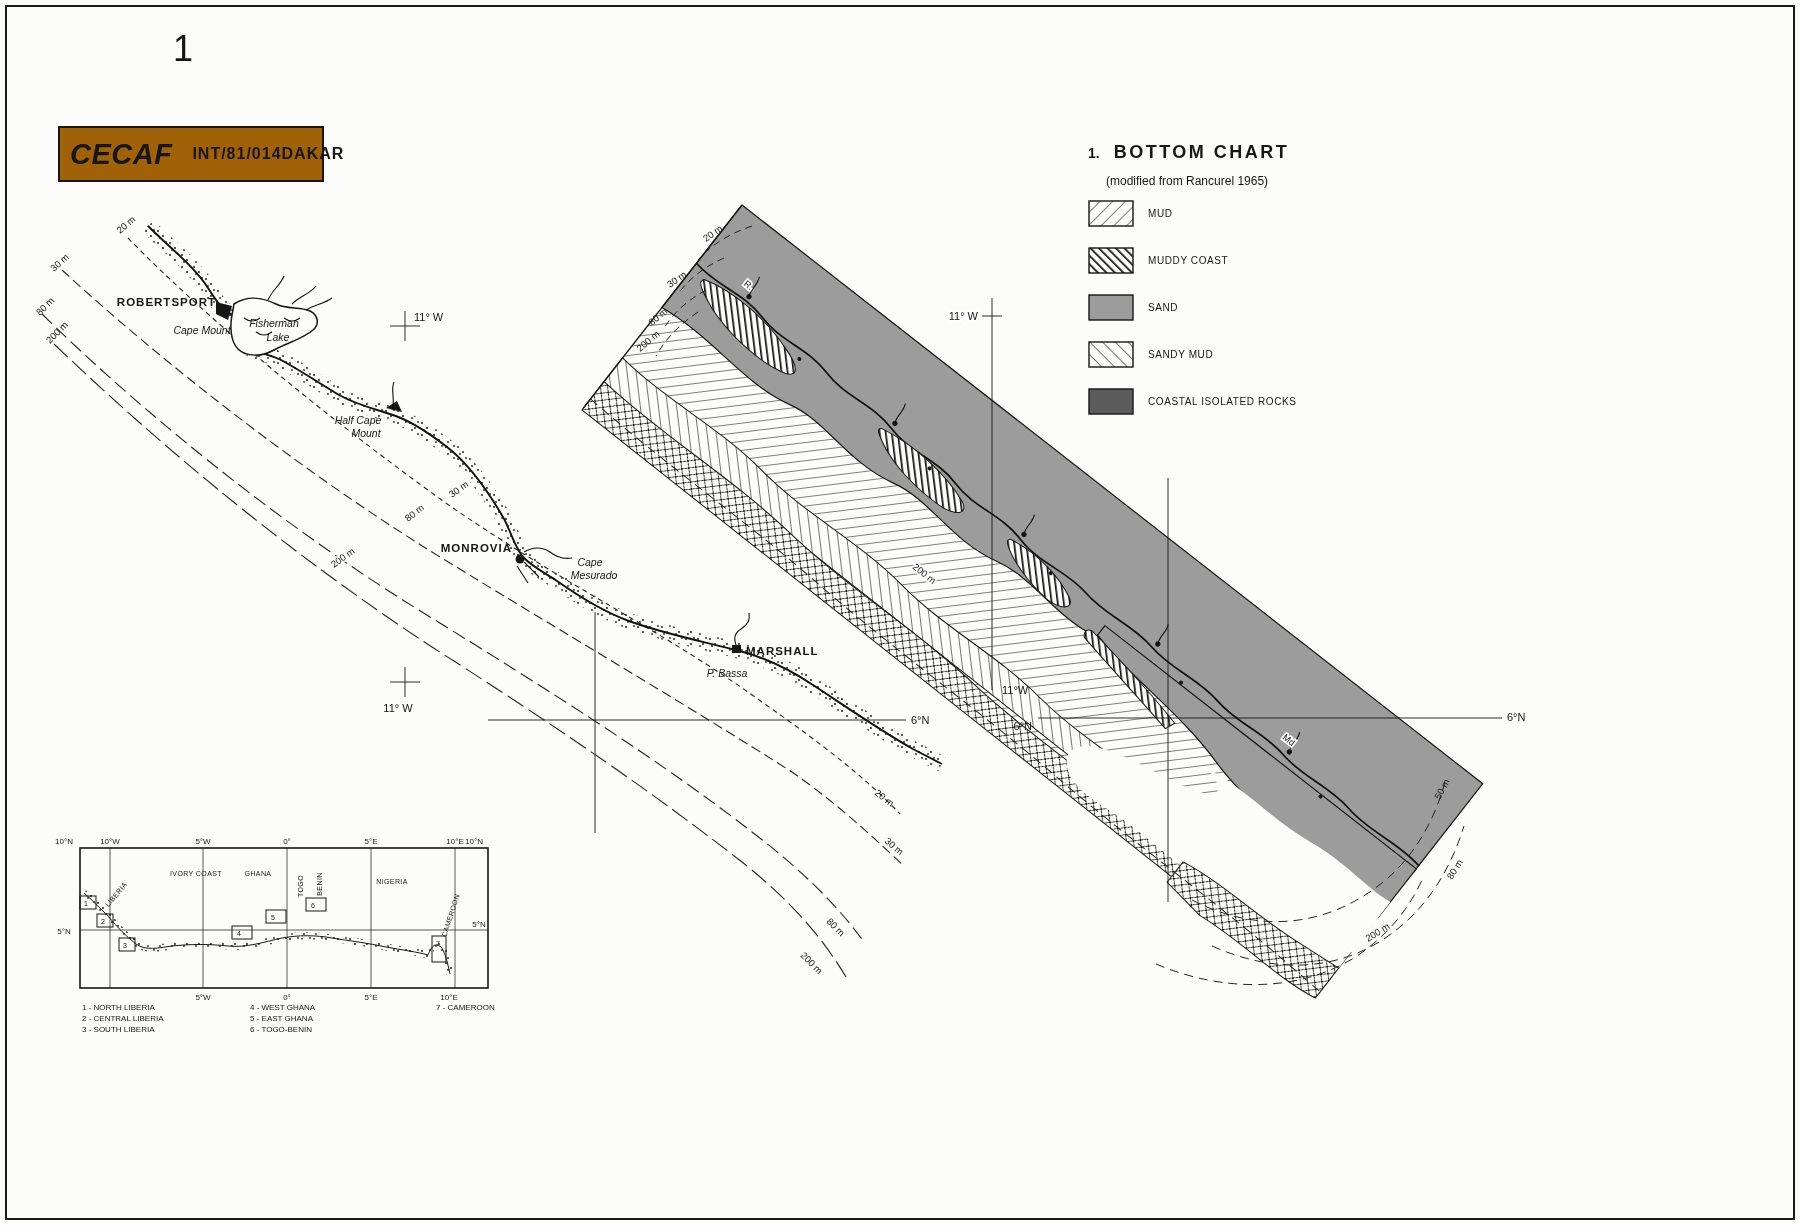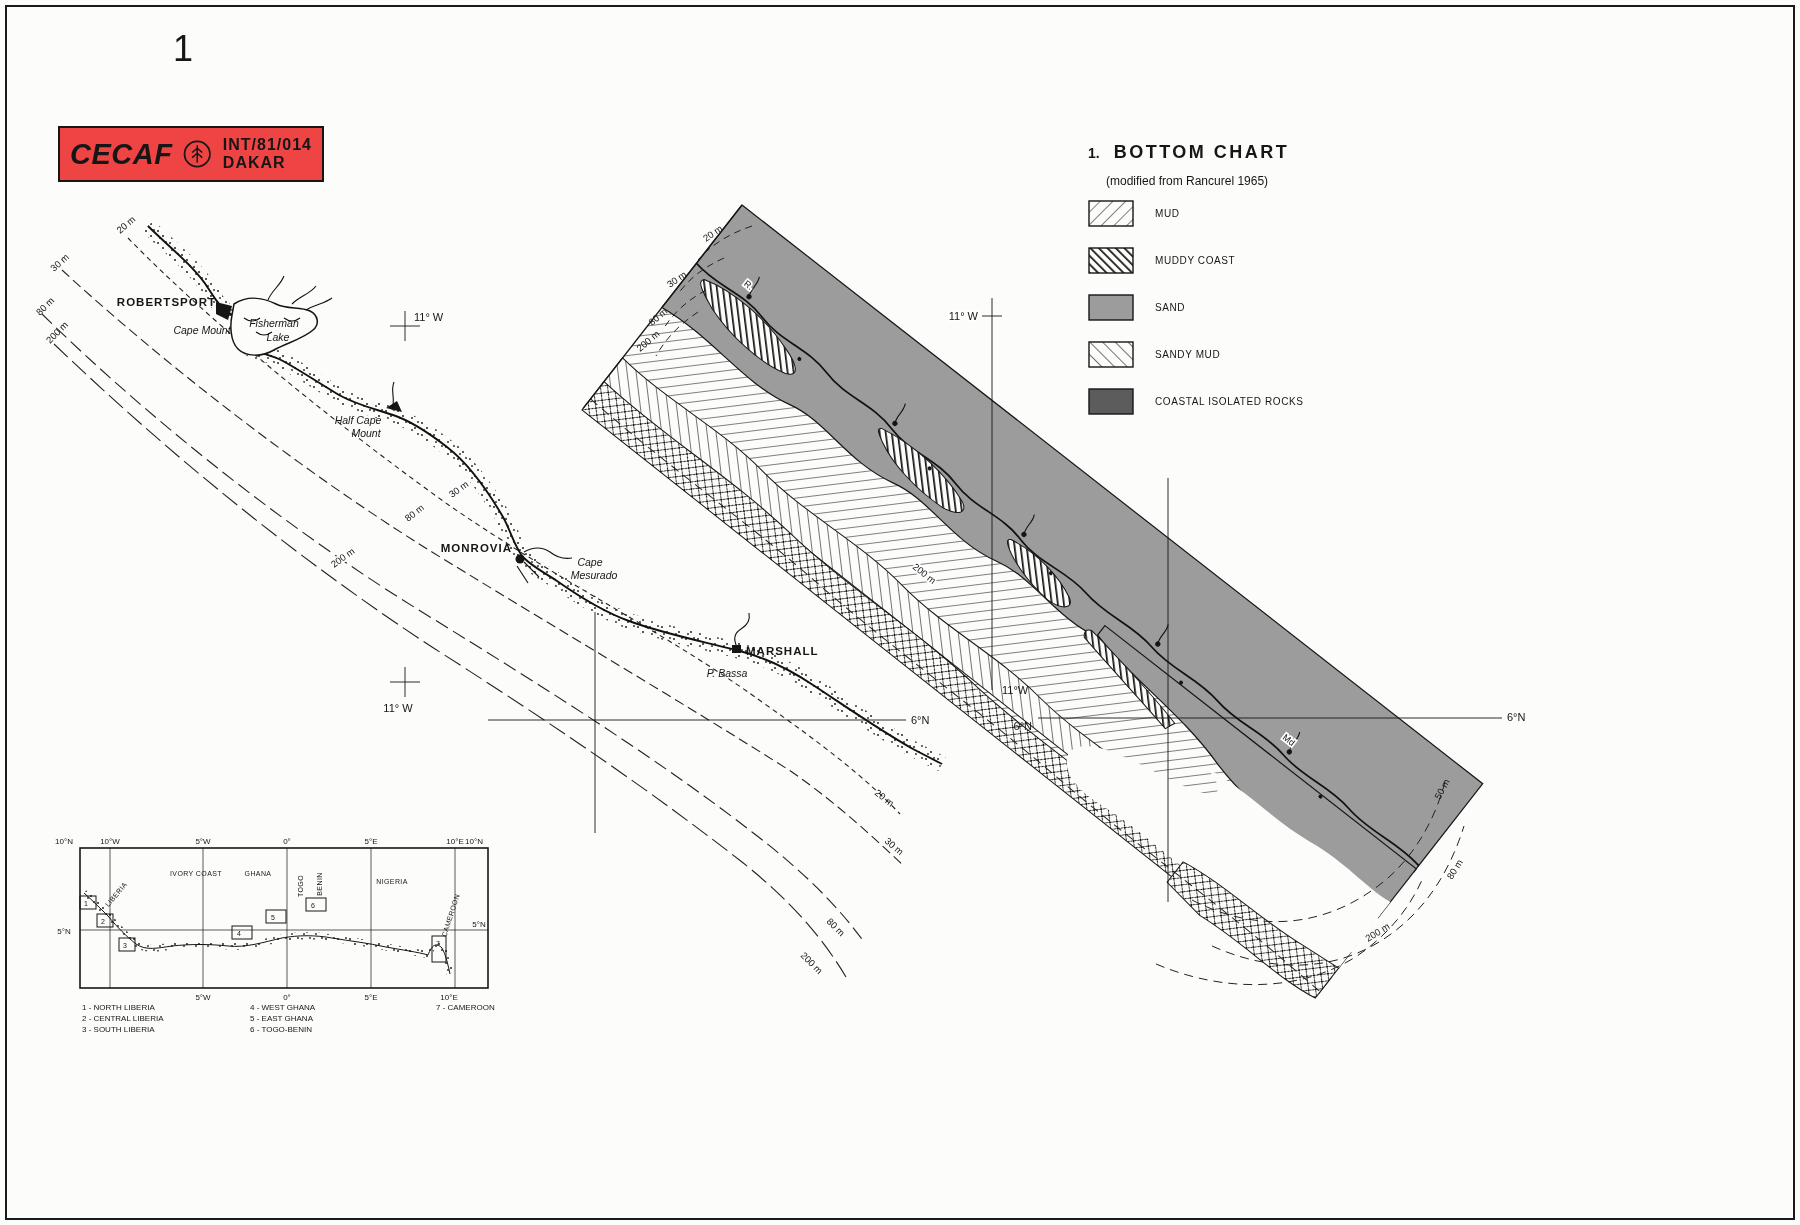--- a/index.html
+++ b/index.html
@@ -4,32 +4,32 @@
 <style>
   *{margin:0;padding:0;box-sizing:border-box}
   body{background:#777;font-family:"Liberation Sans",sans-serif}
   #sheet{position:relative;width:1800px;height:1225px;background:#fcfcfa;color:#161616;overflow:hidden}
   #frame{position:absolute;inset:5px;border:2px solid #1a1a1a;pointer-events:none}
 
   
   #sheet-no{position:absolute;left:48px;top:28px;width:272px;text-align:center;font-size:36px;letter-spacing:2px}
   #sheet-title{position:absolute;left:46px;top:66px;font-size:42px;letter-spacing:9px;white-space:nowrap}
   #agency-box{position:absolute;left:58px;top:126px;width:266px;height:56px;border:2.5px solid #161616;
-              display:flex;align-items:center;gap:10px;padding:4px 10px;background:#ef4444}
+              display:flex;align-items:center;gap:10px;padding:4px 10px;background:#a16207}
   #cecaf{font-size:29px;font-style:italic;font-weight:800;letter-spacing:.5px}
-  #codeblock{display:flex;flex-direction:column;align-items:flex-start;line-height:1.15}
+  #codeblock{display:flex;align-items:flex-start;line-height:1.15}
   #codeblock div{font-size:16px;font-weight:bold;letter-spacing:1px}
 
   
   #legend{position:absolute;left:1088px;top:142px;width:340px}
   .lg-head{display:flex;gap:14px;align-items:baseline}
   .lg-idx{font-size:14px;font-weight:bold}
   .lg-title{font-size:18px;font-weight:bold;letter-spacing:2.5px}
   .lg-sub{font-size:12px;margin:11px 0 12px 18px}
-  .lg-row{display:flex;align-items:center;gap:21px;margin-bottom:20px;height:27px}
+  .lg-row{display:flex;align-items:center;gap:14px;margin-bottom:20px;height:27px}
   .lg-lab{font-size:10px;letter-spacing:.6px}
 
   
   svg text{font-family:"Liberation Sans",sans-serif;fill:#161616}
   .coast{fill:none;stroke:#111;stroke-width:1.9}
   .coast2{fill:none;stroke:#111;stroke-width:1.7}
   .riv{fill:none;stroke:#111;stroke-width:1.1}
   .stip{fill:none;stroke:url(#p-stipple);stroke-width:16}
   .stip-sm{fill:none;stroke:url(#p-stipple);stroke-width:7}
   .cdash{fill:none;stroke:#222;stroke-width:1.1}

